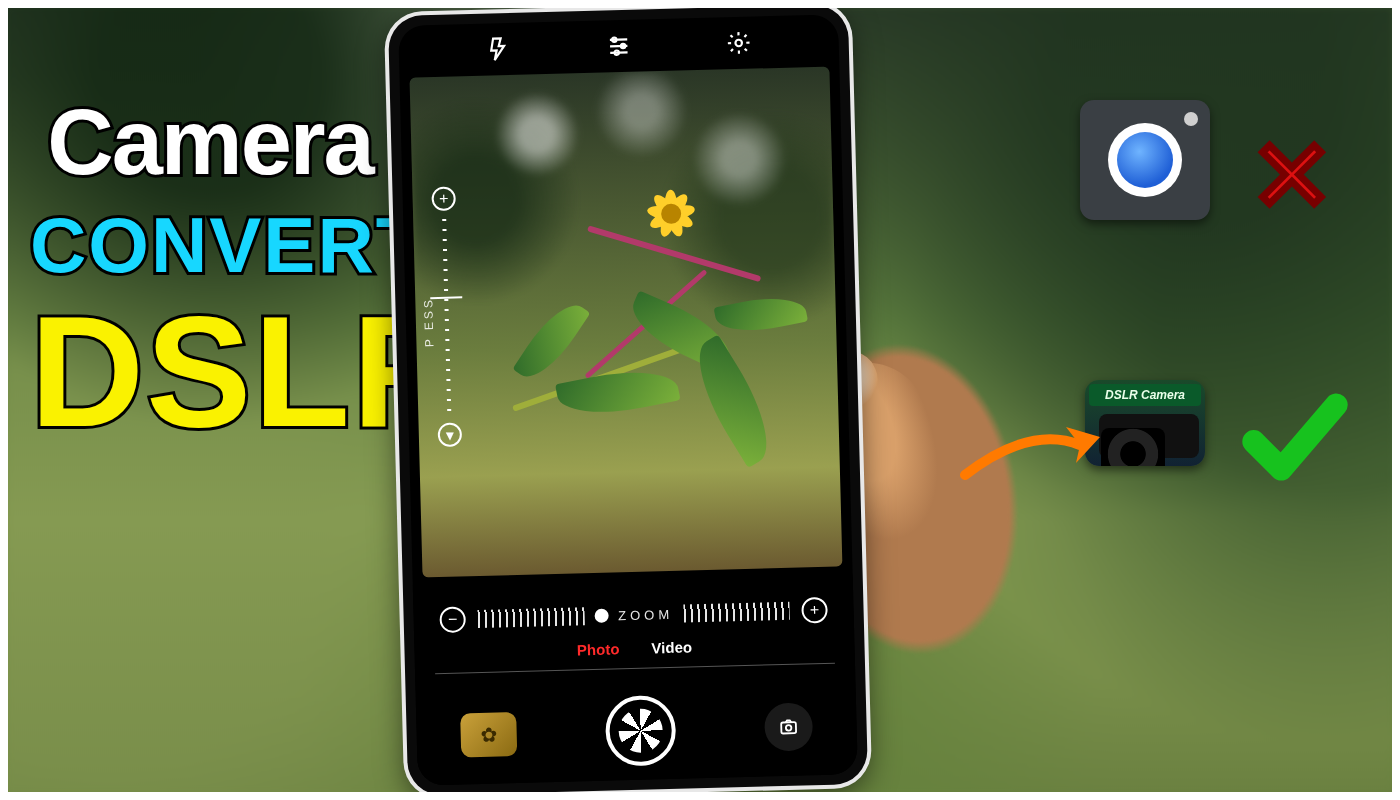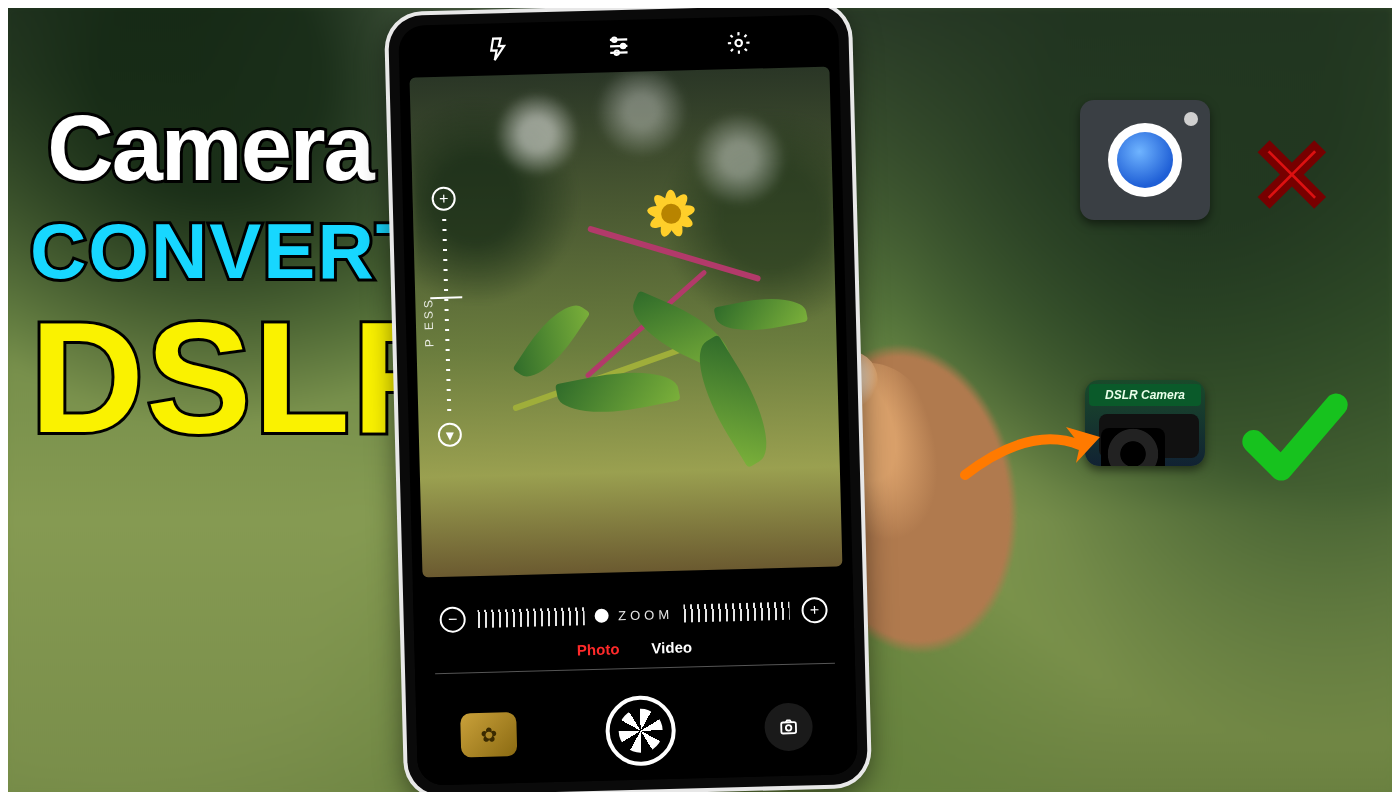--- a/index.html
+++ b/index.html
@@ -23,21 +23,21 @@
   }
   .frame-border { position:absolute; inset:0; border:8px solid #fff; pointer-events:none; }
 
   
   .headline {
     position:absolute; left:30px; top:90px; width:360px;
     text-align:center; line-height:1;
   }
   .t { font-weight:900; -webkit-text-stroke:6px #000; paint-order:stroke fill; letter-spacing:-2px; display:block; }
   .t-mobile  { color:#faf200; font-size:110px; }
-  .t-camera  { color:#ffffff; font-size:92px; margin-top:12px; }
+  .t-camera  { color:#ffffff; font-size:92px; margin-top:6px; }
   .t-convert { color:#17d7ff; font-size:78px; margin-top:18px; letter-spacing:2px; }
   .t-dslr    { color:#faf200; font-size:158px; margin-top:8px; letter-spacing:2px; }
 
   
   .hand {
     position:absolute; left:760px; top:260px; width:520px; height:560px;
     background:
       radial-gradient(ellipse 180px 260px at 30% 40%, #b07a4e 0 55%, transparent 60%),
       radial-gradient(ellipse 60px 180px at 10% 20%, #a76f45 0 55%, transparent 62%);
     border-radius:50% 40% 30% 30%;

